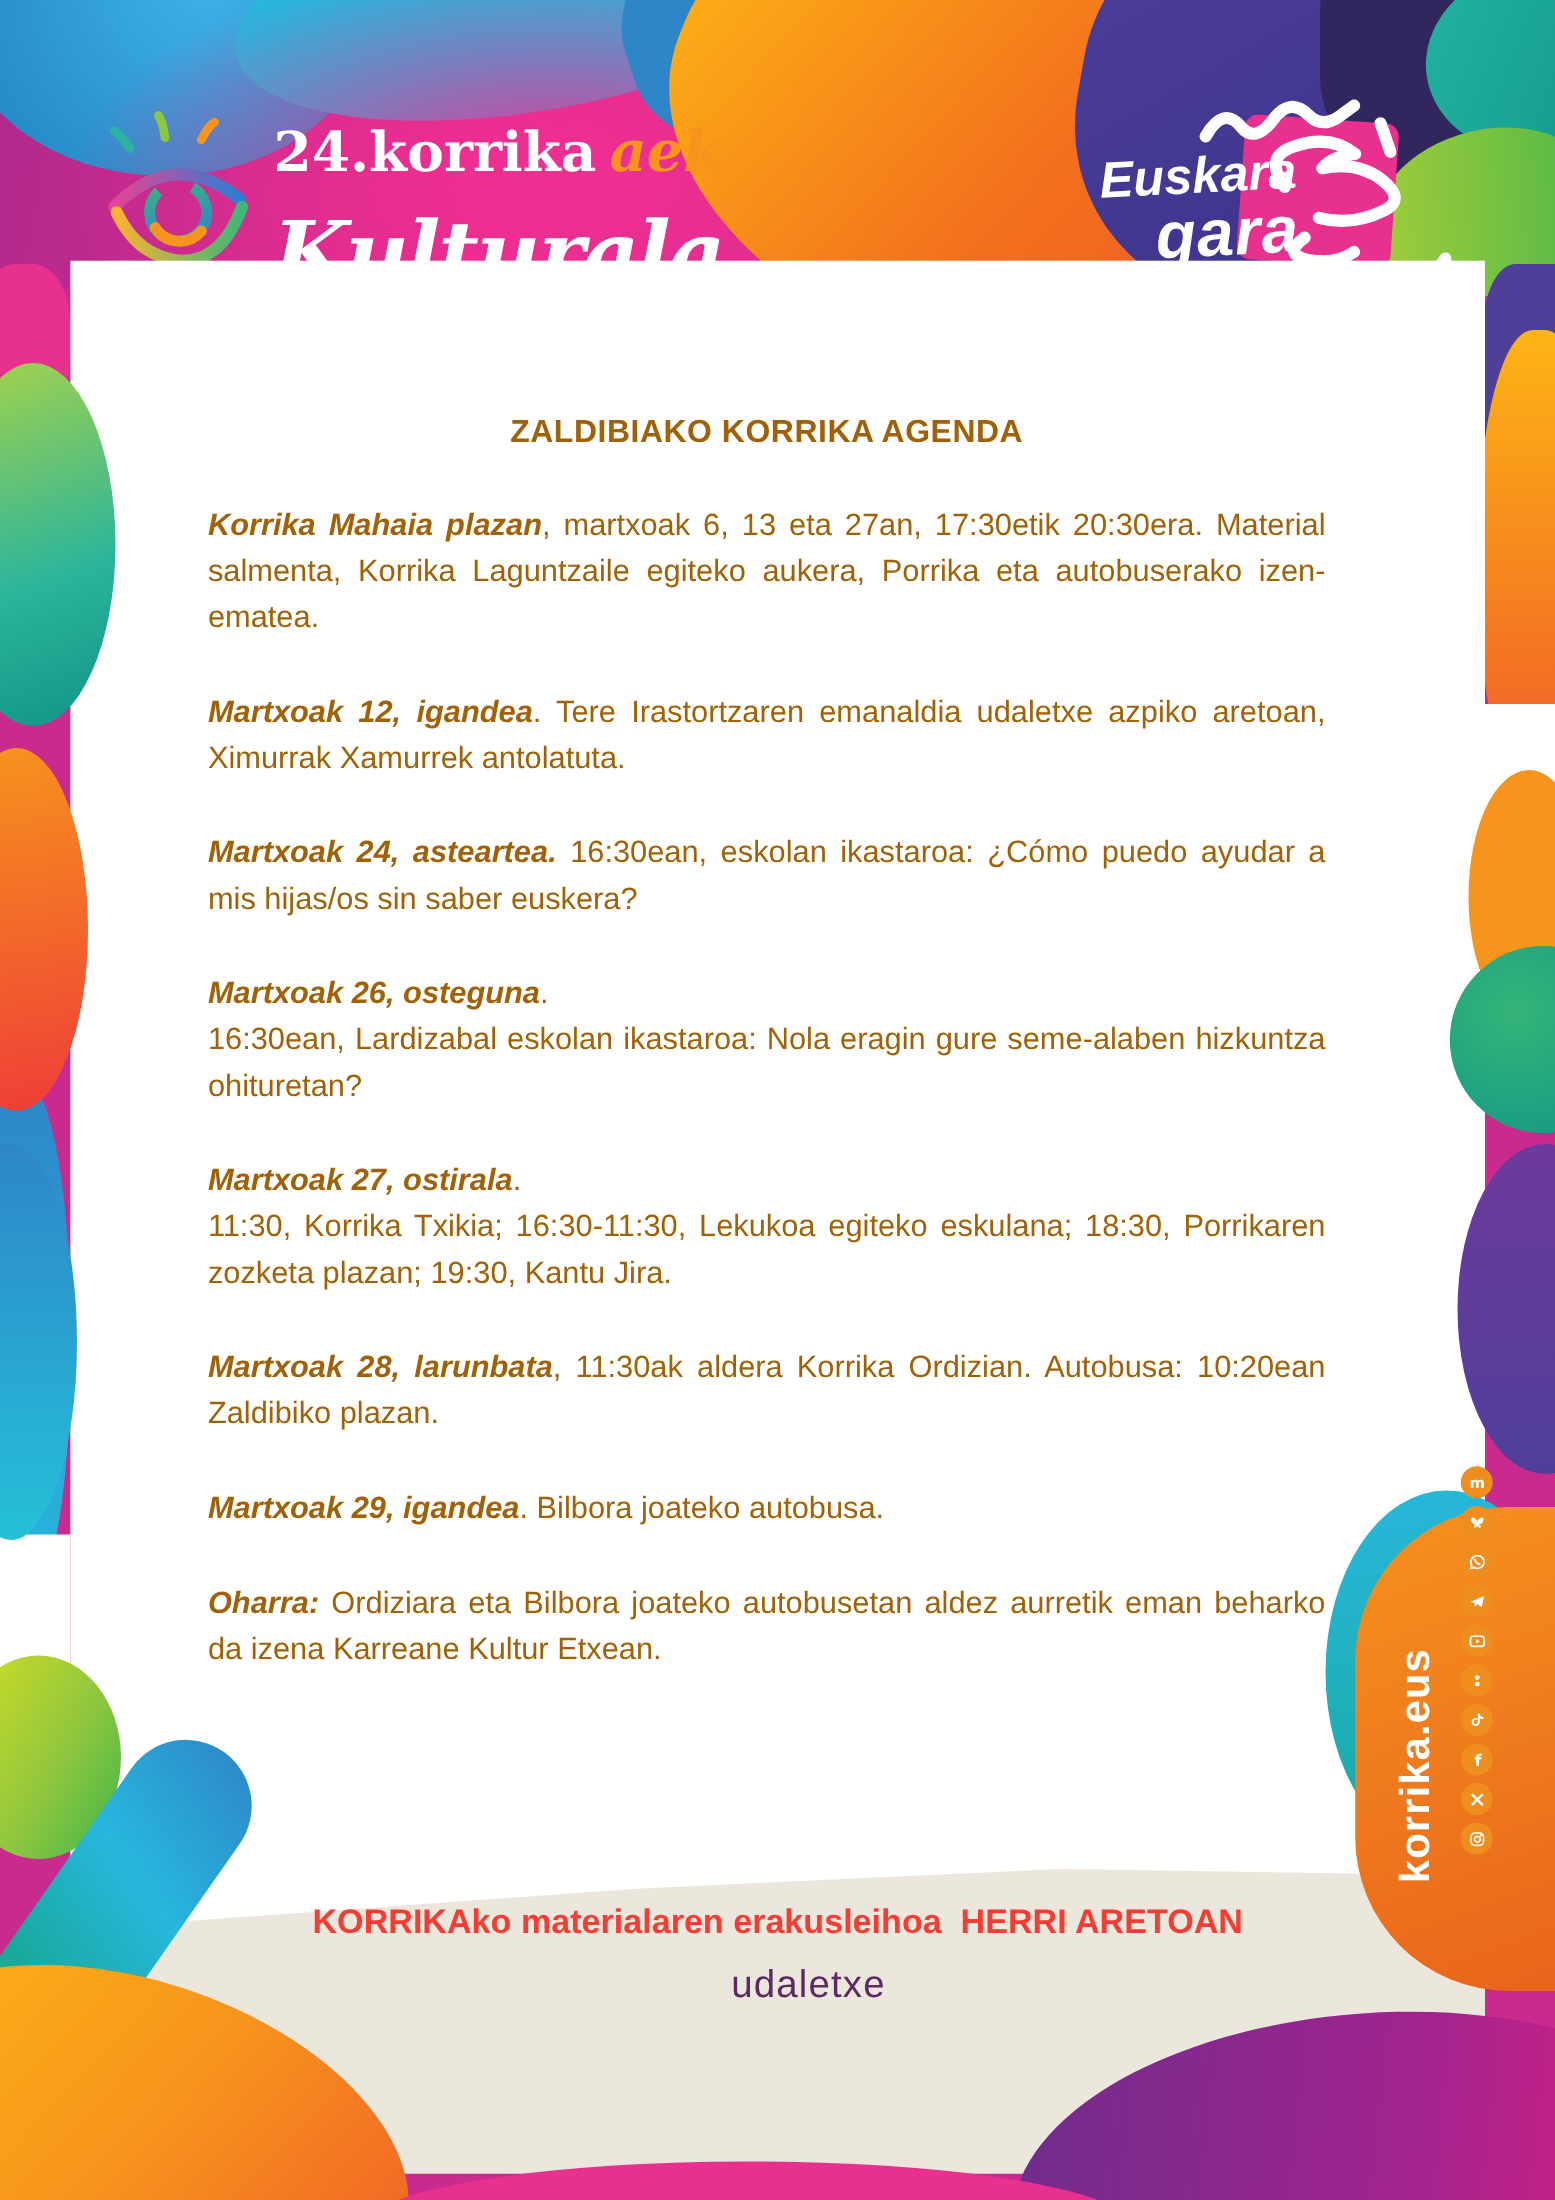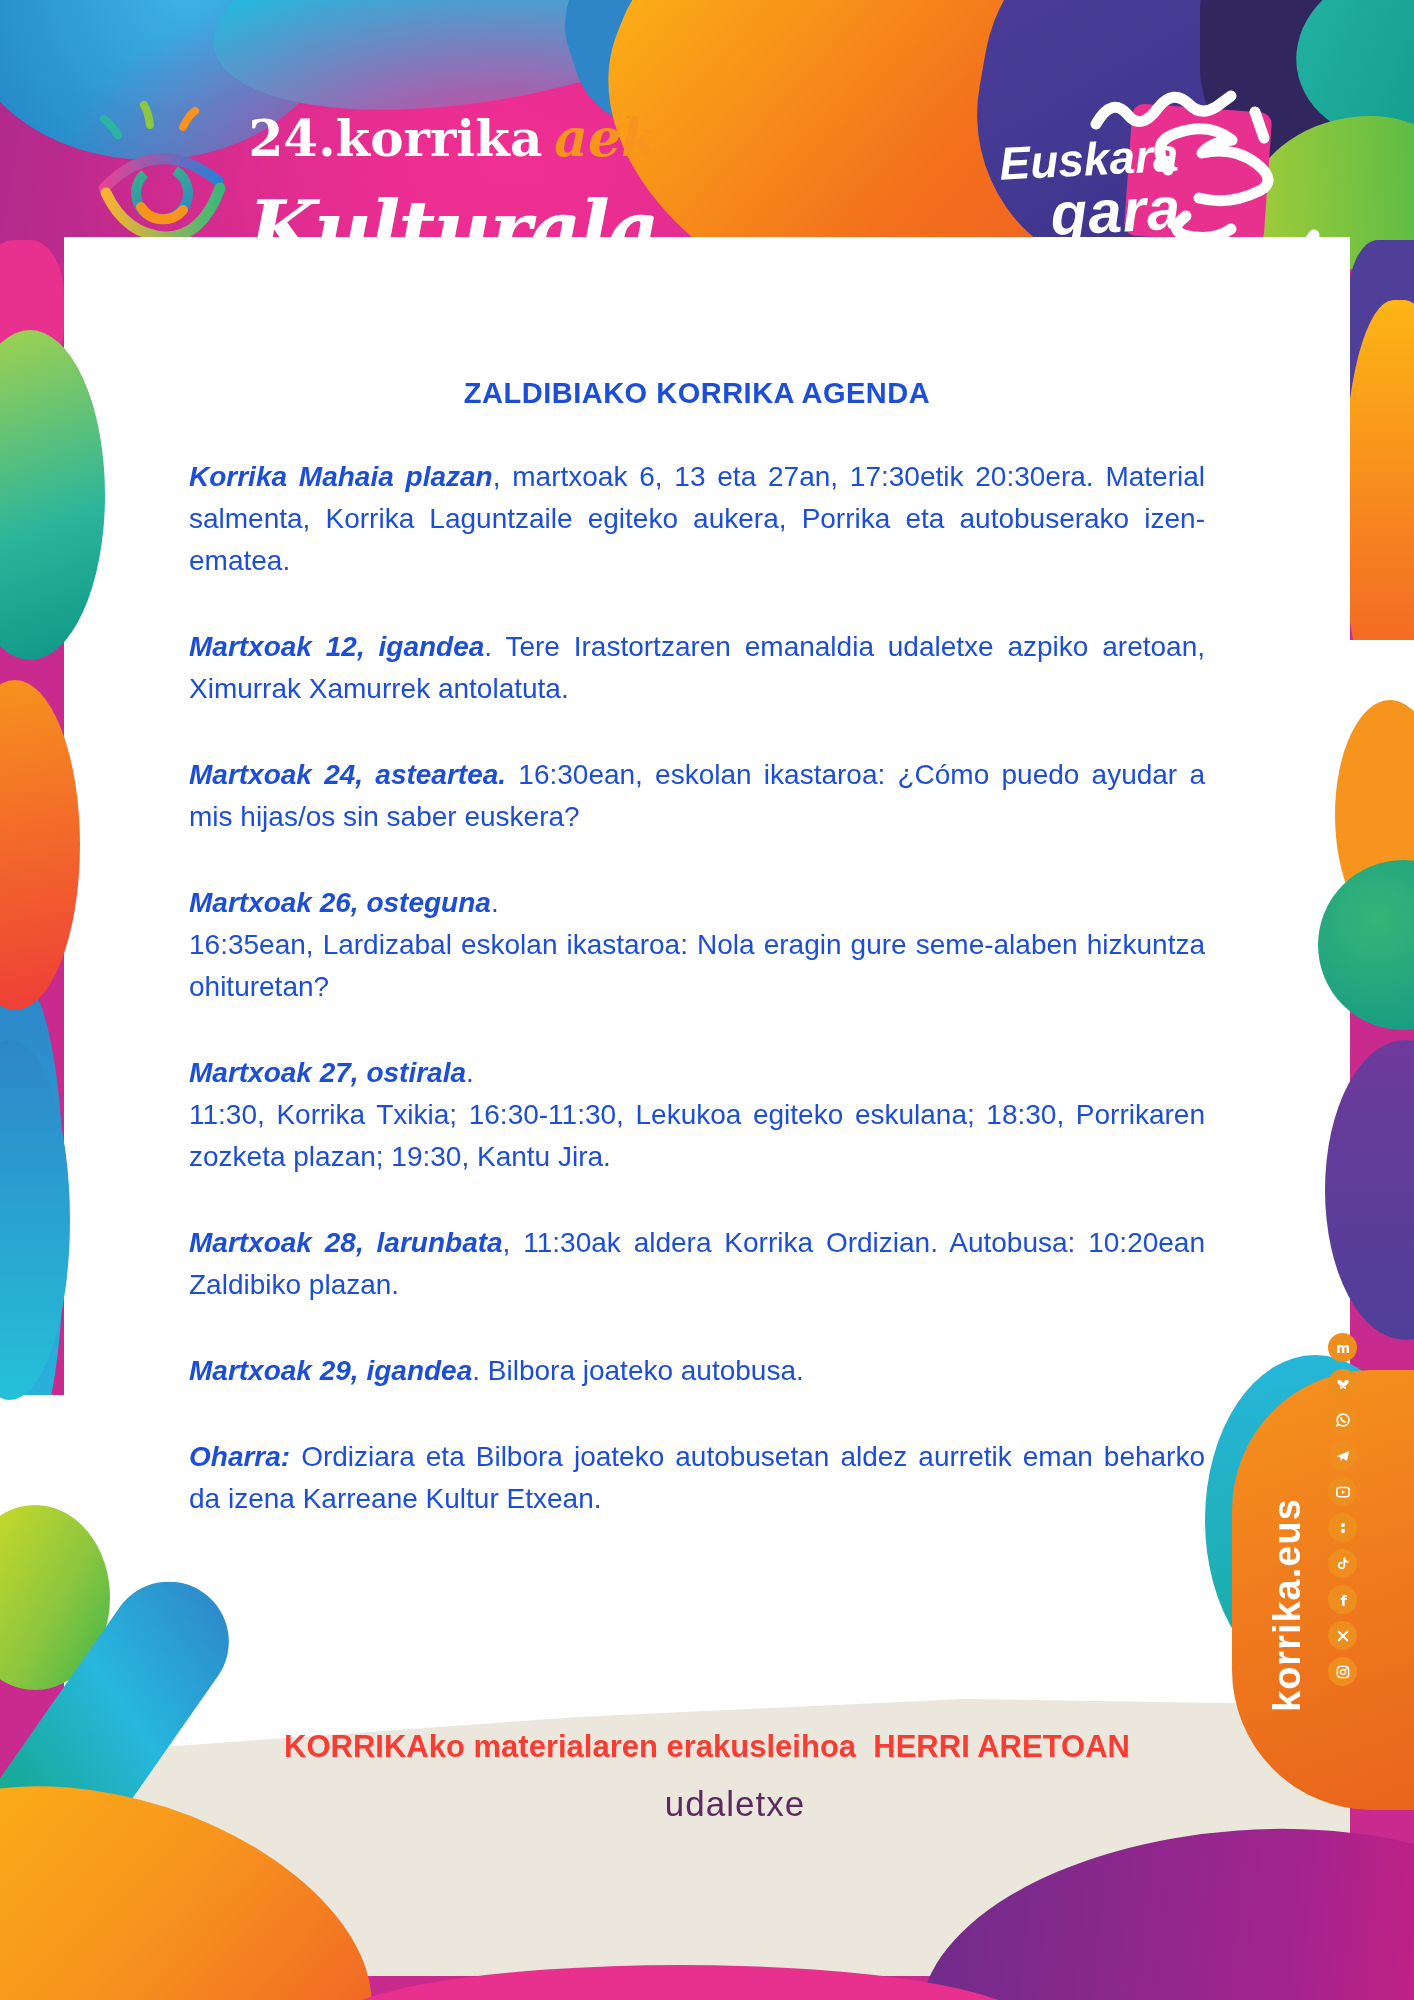--- a/index.html
+++ b/index.html
@@ -14,21 +14,21 @@
   .brand-line1{font-family:"DejaVu Serif",serif;font-weight:bold;font-size:50px;line-height:1;text-align:center;}
   .brand-aek{font-family:"DejaVu Serif",serif;font-style:italic;font-weight:bold;
              font-size:52px;color:#f7941d;margin-left:12px;}
   .brand-line2{font-family:"DejaVu Serif",serif;font-weight:bold;font-style:italic;
                font-size:80px;line-height:1.02;letter-spacing:-2px;margin-top:26px;}
   .euskara{position:absolute;left:930px;top:138px;width:250px;text-align:right;
            color:#fff;transform:rotate(-3deg);font-style:italic;font-weight:bold;}
   .euskara .l1{font-size:46px;line-height:1;}
   .euskara .l2{font-size:60px;line-height:.95;margin-top:2px;letter-spacing:1px;}
   
-  .content{position:absolute;left:125px;top:140px;width:1016px;color:#1d4ed8;}
+  .content{position:absolute;left:125px;top:140px;width:1016px;color:#a16207;}
   .agenda-title{text-align:center;font-weight:bold;font-size:29px;letter-spacing:.5px;
                 margin:0 0 46px 0;}
   .agenda-item{font-size:28px;line-height:1.5;text-align:justify;margin:0 0 44px 0;}
   .agenda-item .lead{font-weight:bold;font-style:italic;}
   .block-line{display:block;text-align:justify;}
   
   .beige{position:absolute;left:0;top:1462px;width:100%;height:277px;background:#ece7dd;
          clip-path:polygon(0 55px,40% 18px,70% 0,100% 6px,100% 100%,0 100%);}
   .red-line{position:absolute;left:0;top:1492px;width:100%;text-align:center;
             color:#f73d33;font-weight:bold;font-size:31px;white-space:pre-wrap;}
@@ -134,21 +134,21 @@
   <p class="agenda-item">
     <strong class="lead">Martxoak 12, igandea</strong><span class="body">. Tere Irastortzaren emanaldia udaletxe azpiko aretoan, Ximurrak Xamurrek antolatuta.</span>
   </p>
 
   <p class="agenda-item">
     <strong class="lead">Martxoak 24, asteartea.</strong><span class="body"> 16:30ean, eskolan ikastaroa: ¿Cómo puedo ayudar a mis hijas/os sin saber euskera?</span>
   </p>
 
   <p class="agenda-item">
     <strong class="lead">Martxoak 26, osteguna</strong><span class="body">.</span>
-  <span class="block-line">16:35ean, Lardizabal eskolan ikastaroa: Nola eragin gure seme-alaben hizkuntza ohituretan?</span></p>
+  <span class="block-line">16:30ean, Lardizabal eskolan ikastaroa: Nola eragin gure seme-alaben hizkuntza ohituretan?</span></p>
 
   <p class="agenda-item">
     <strong class="lead">Martxoak 27, ostirala</strong><span class="body">.</span>
   <span class="block-line">11:30, Korrika Txikia; 16:30-11:30, Lekukoa egiteko eskulana; 18:30, Porrikaren zozketa plazan; 19:30, Kantu Jira.</span></p>
 
   <p class="agenda-item">
     <strong class="lead">Martxoak 28, larunbata</strong><span class="body">, 11:30ak aldera Korrika Ordizian. Autobusa: 10:20ean Zaldibiko plazan.</span>
   </p>
 
   <p class="agenda-item">

